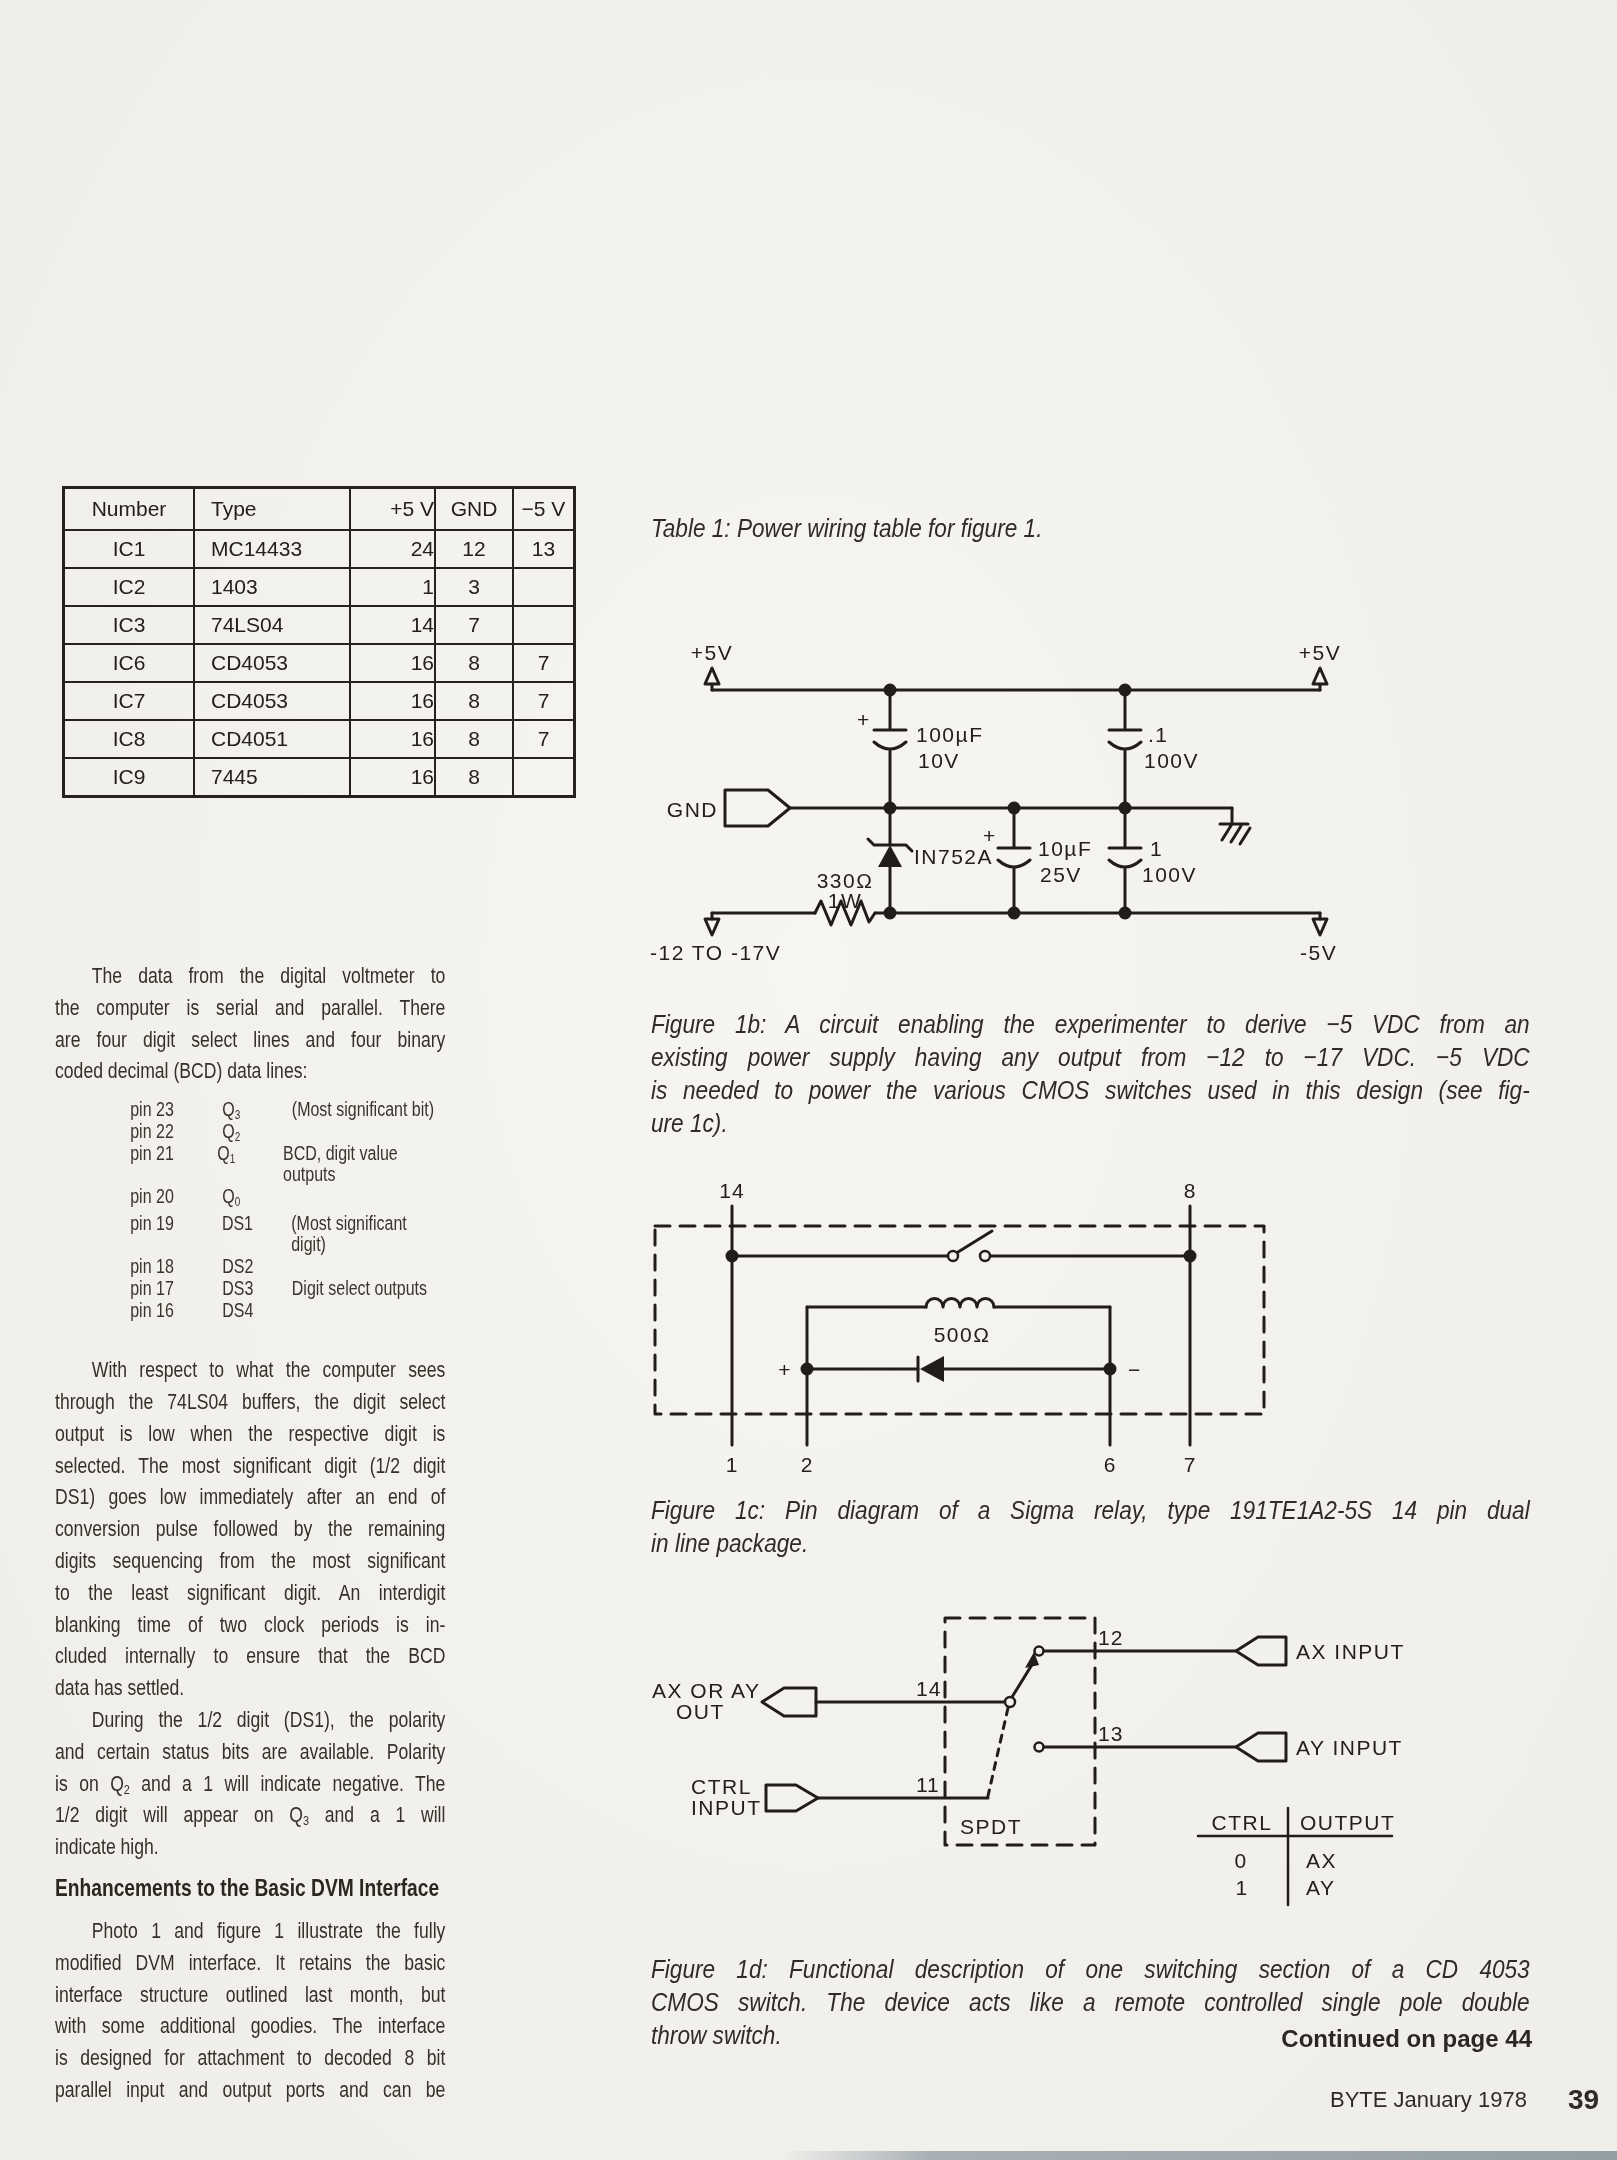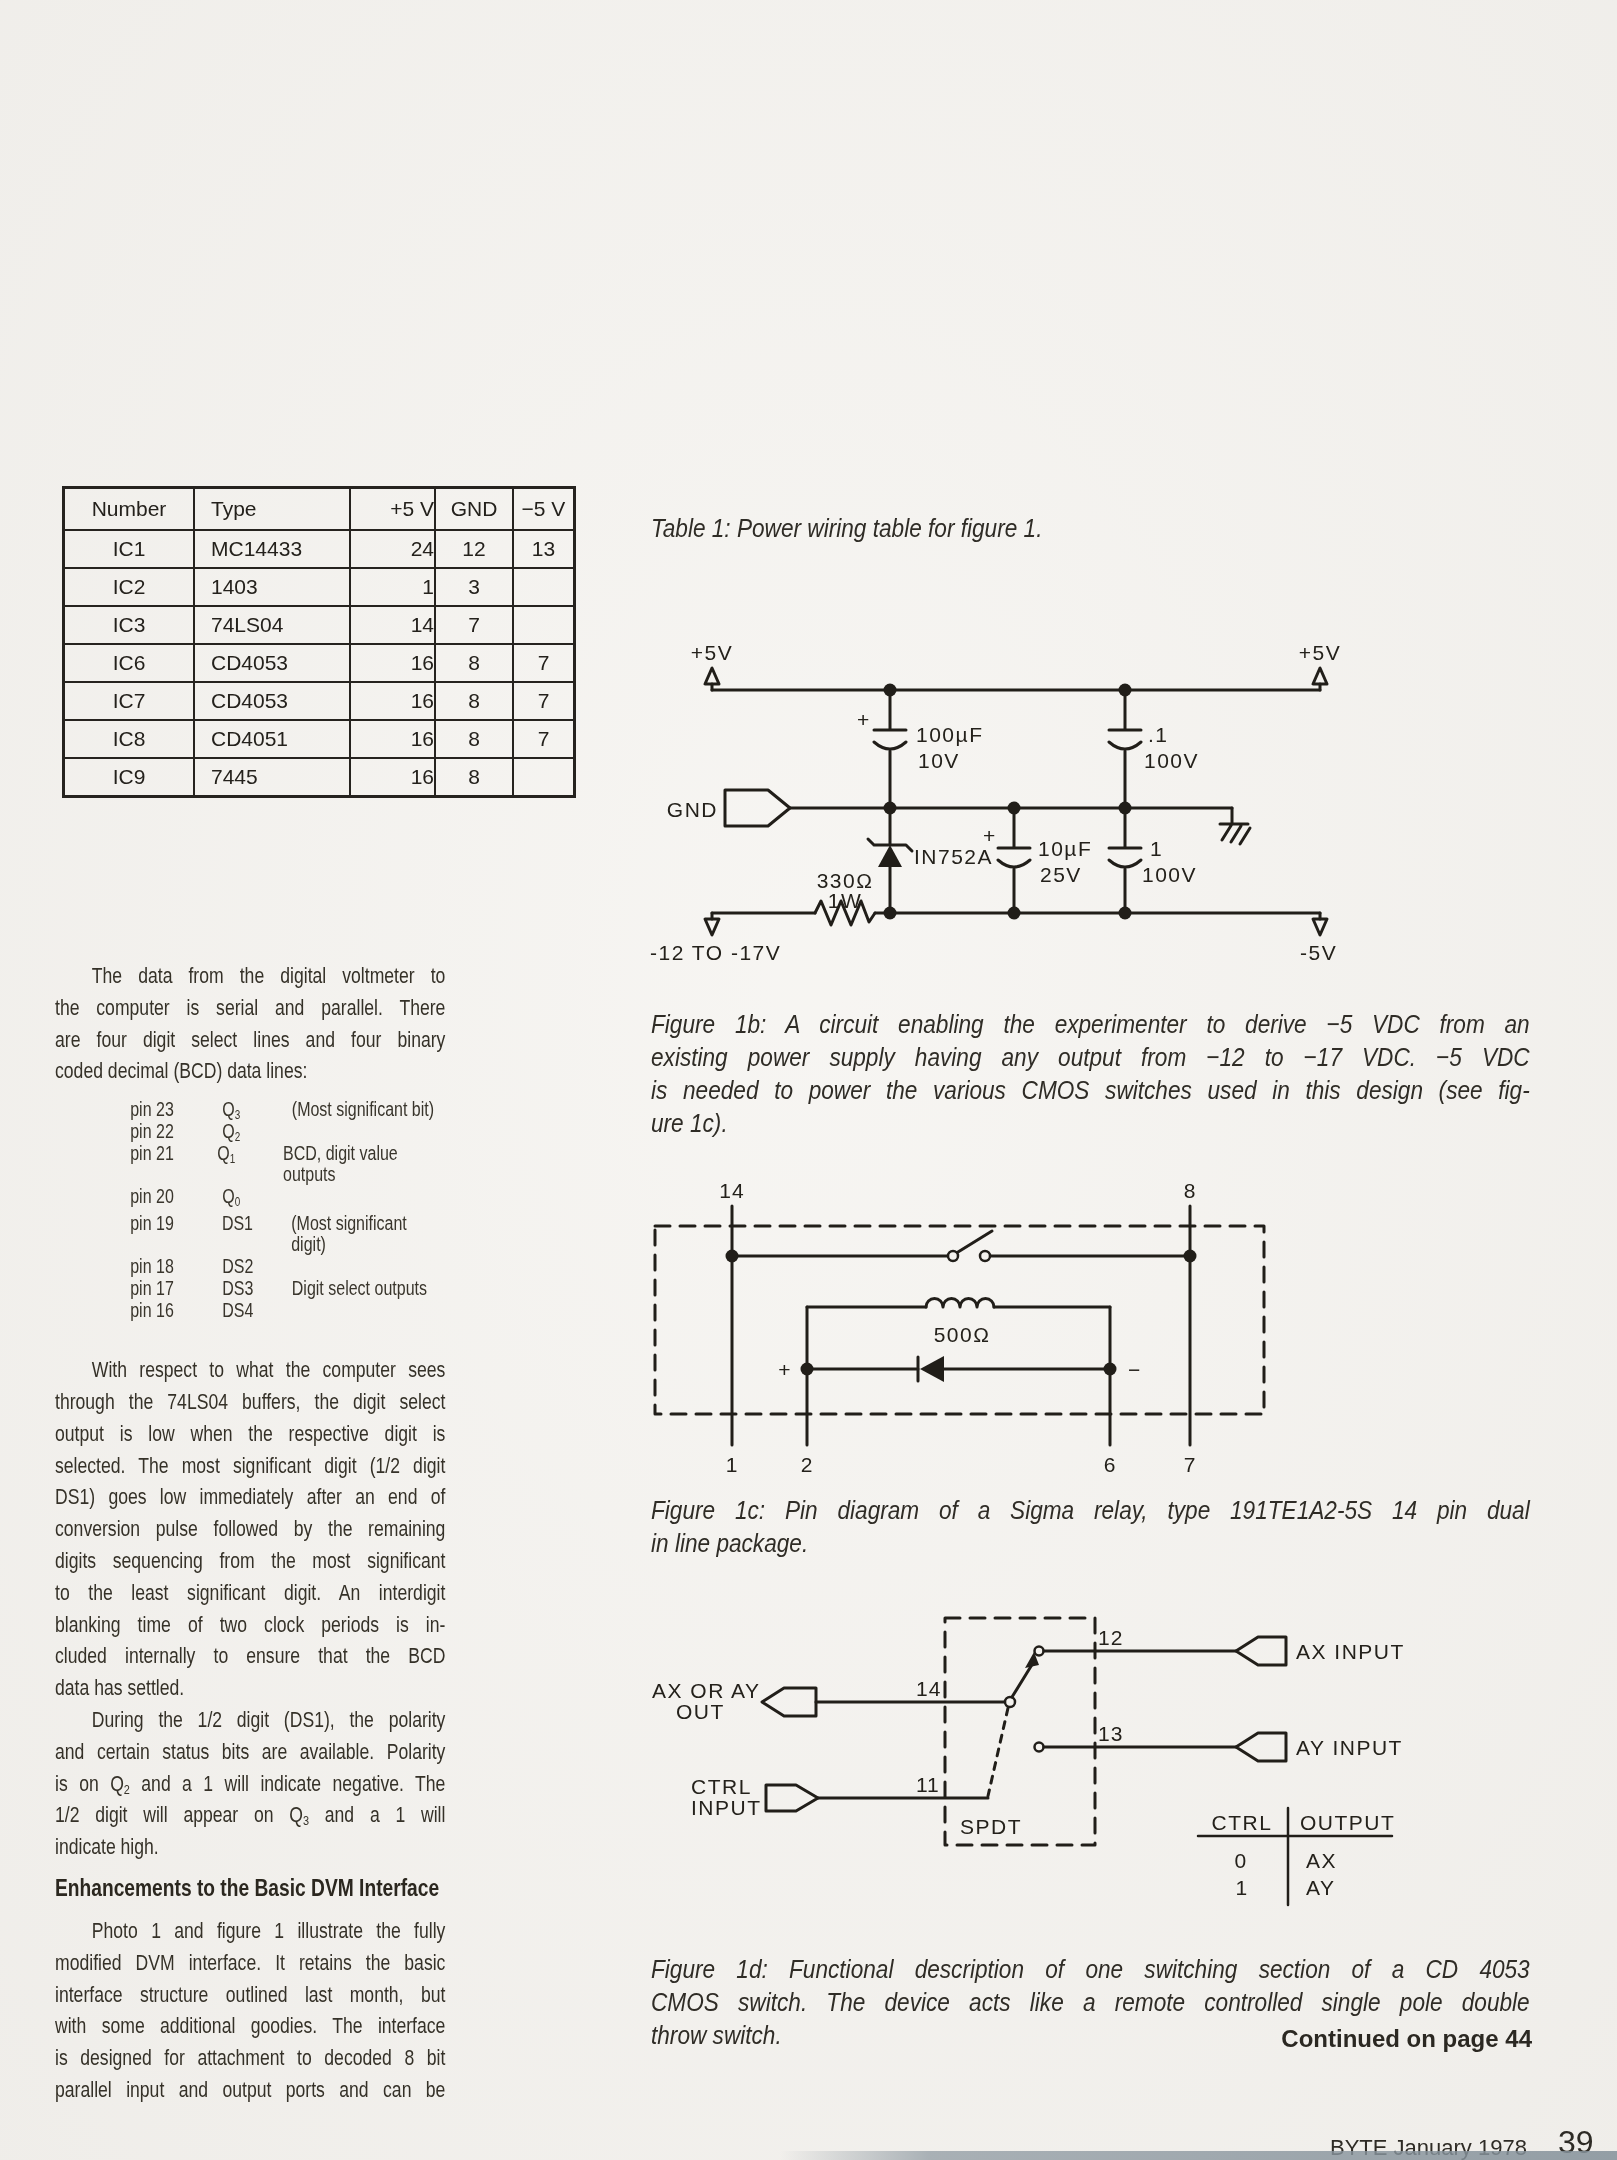--- a/index.html
+++ b/index.html
@@ -56,23 +56,23 @@
   .dash2{stroke-dasharray:7 7;}
   .dot{fill:#211e19;stroke:none;}
   .odot{fill:#f4f2ee;stroke:#211e19;stroke-width:2.5;}
   .solid{fill:#211e19;stroke:none;}
   .lbl{font-family:"Liberation Sans",sans-serif;font-size:21px;fill:#24211b;letter-spacing:1.5px;}
   .lblm{text-anchor:middle;}
   .lble{text-anchor:end;}
   .num{letter-spacing:1px;}
 
   
-  .footer{position:absolute;left:1330px;top:2084px;display:flex;align-items:flex-end;gap:31px;color:#2e2b25;}
+  .footer{position:absolute;left:1330px;top:2084px;display:flex;align-items:center;gap:41px;color:#2e2b25;}
   .footer .issue{font-size:22px;}
-  .footer .pageno{font-size:32px;font-weight:normal;margin-top:40px;}
+  .footer .pageno{font-size:28px;font-weight:bold;}
   .bottom-edge{position:absolute;left:780px;top:2151px;width:837px;height:9px;
     background:linear-gradient(to right, rgba(154,164,171,0), rgba(144,155,163,.75) 18%, rgba(131,144,153,.85));}
 </style>
 </head>
 <body>
 
 <div class="page">
 
   <table class="t1">
     <thead>

